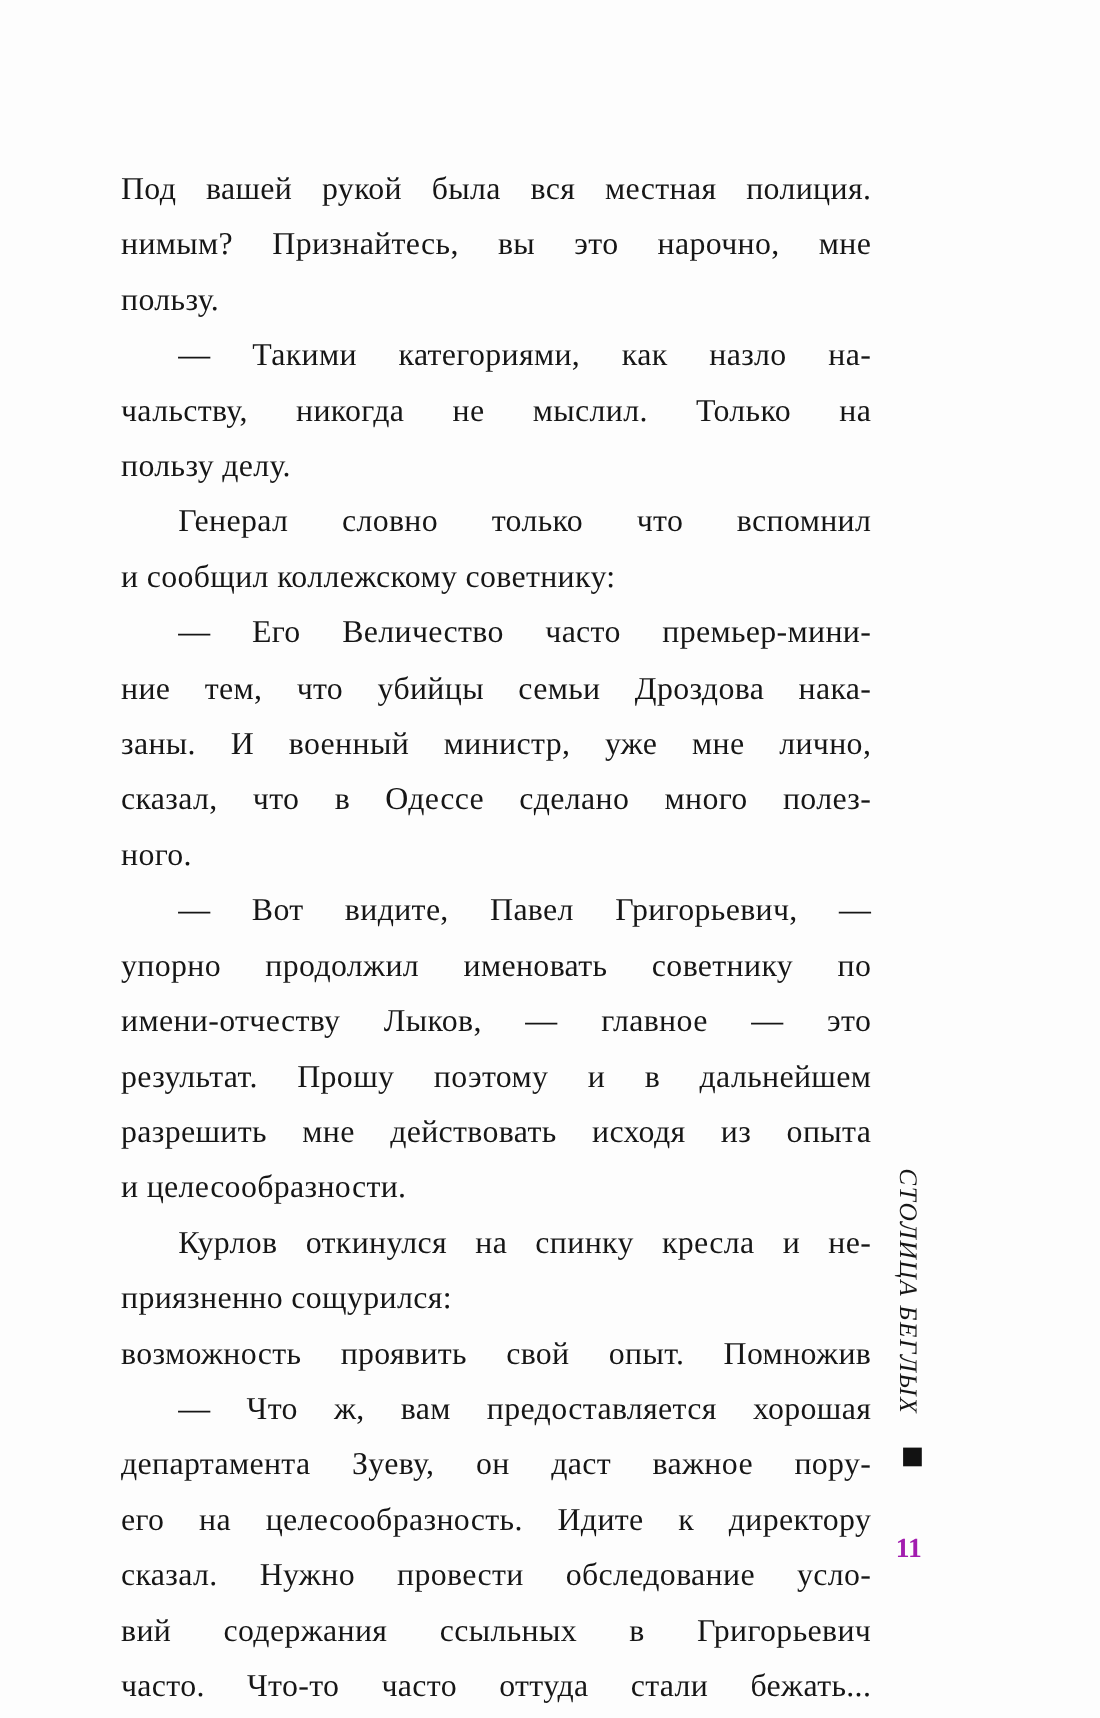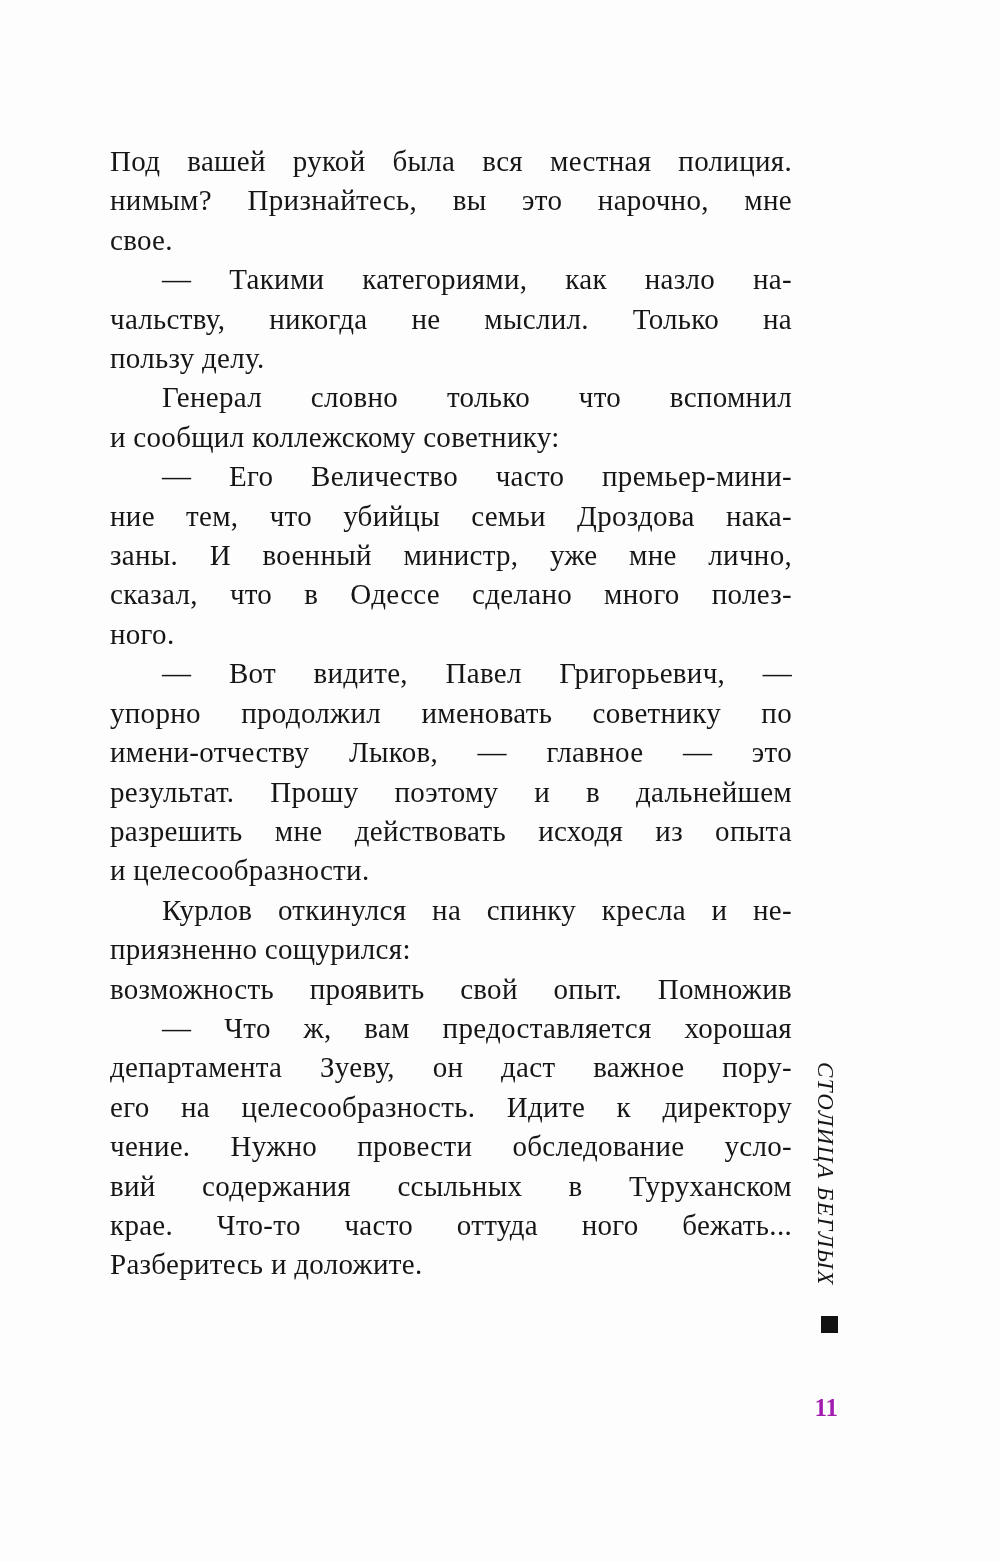--- a/index.html
+++ b/index.html
@@ -18,20 +18,21 @@
     top: 142px;
     width: 682px;
   }
   .line {
     font-size: 29px;
     line-height: 39.4px;
     letter-spacing: 0.3px;
     text-align: justify;
     text-align-last: justify;
     white-space: normal;
+    margin-top: 11px;
   }
   .line.last {
     text-align: left;
     text-align-last: left;
   }
   .line.indent {
     text-indent: 52px;
   }
   .margin-title {
     position: absolute;
@@ -64,21 +65,21 @@
     color: #a21caf;
   }
 </style>
 </head>
 <body>
 
 <div class="page">
   <div class="text-block" id="text-block">
       <div class="line">Под вашей рукой была вся местная полиция.</div>
       <div class="line">нимым? Признайтесь, вы это нарочно, мне</div>
-      <div class="line last">свое.</div>
+      <div class="line last">пользу.</div>
       <div class="line indent">— Такими категориями, как назло на-</div>
       <div class="line">чальству, никогда не мыслил. Только на</div>
       <div class="line last">пользу делу.</div>
       <div class="line indent">Генерал словно только что вспомнил</div>
       <div class="line last">и сообщил коллежскому советнику:</div>
       <div class="line indent">— Его Величество часто премьер-мини-</div>
       <div class="line">ние тем, что убийцы семьи Дроздова нака-</div>
       <div class="line">заны. И военный министр, уже мне лично,</div>
       <div class="line">сказал, что в Одессе сделано много полез-</div>
       <div class="line last">ного.</div>
@@ -87,21 +88,21 @@
       <div class="line">имени-отчеству Лыков, — главное — это</div>
       <div class="line">результат. Прошу поэтому и в дальнейшем</div>
       <div class="line">разрешить мне действовать исходя из опыта</div>
       <div class="line last">и целесообразности.</div>
       <div class="line indent">Курлов откинулся на спинку кресла и не-</div>
       <div class="line last">приязненно сощурился:</div>
       <div class="line">возможность проявить свой опыт. Помножив</div>
       <div class="line indent">— Что ж, вам предоставляется хорошая</div>
       <div class="line">департамента Зуеву, он даст важное пору-</div>
       <div class="line">его на целесообразность. Идите к директору</div>
-      <div class="line">чение. Нужно провести обследование усло-</div>
-      <div class="line">вий содержания ссыльных в Туруханском</div>
-      <div class="line">крае. Что-то часто оттуда ного бежать...</div>
+      <div class="line">сказал. Нужно провести обследование усло-</div>
+      <div class="line">вий содержания ссыльных в Григорьевич</div>
+      <div class="line">часто. Что-то часто оттуда стали бежать...</div>
       <div class="line last">Разберитесь и доложите.</div>
     </div>
   <div class="margin-title">СТОЛИЦА БЕГЛЫХ</div>
   <div class="margin-square"></div>
   <div class="page-number">11</div>
 </div>
 
 </body></html>

